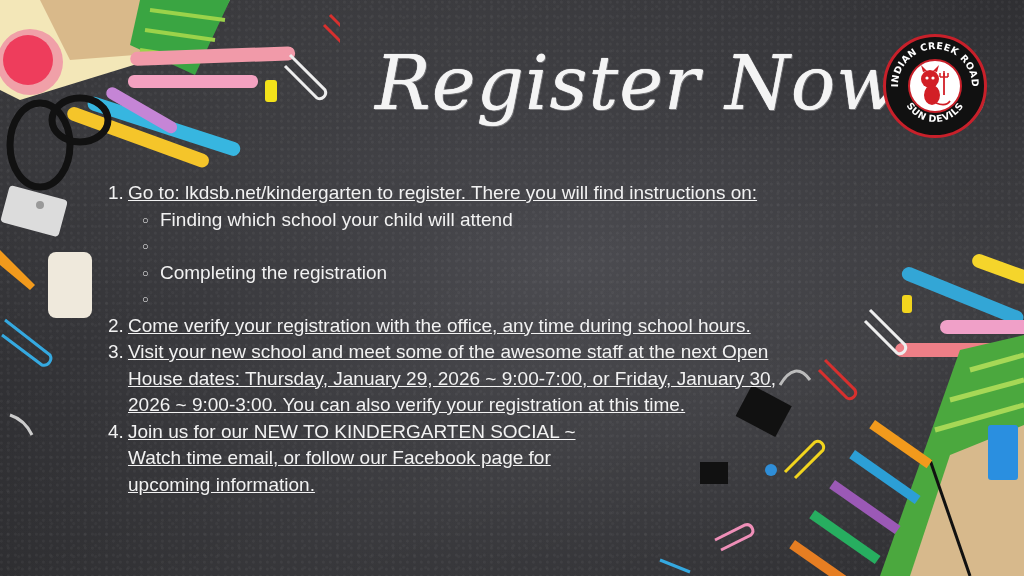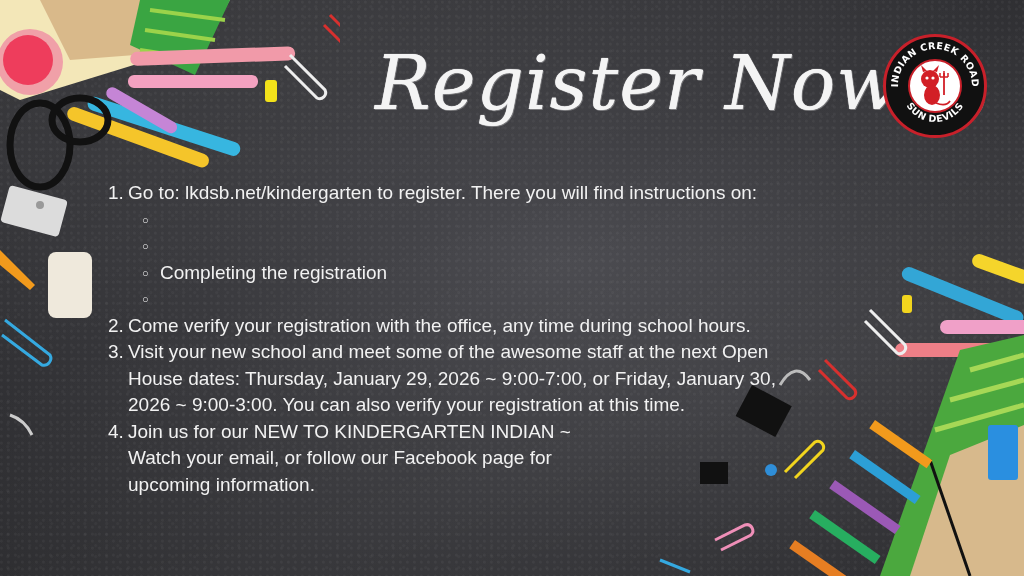--- a/index.html
+++ b/index.html
@@ -20,21 +20,21 @@
     font-family: "DejaVu Serif", serif; font-style:italic;
     font-size:74px; color:#f4f4f4; letter-spacing:1px;
     text-shadow: 0 0 1px #fff, 1px 1px 0 rgba(255,255,255,0.25);
   }
   .content {
     position:absolute; left:108px; top:180px; width:740px;
     color:#f2f2f2; font-family:"Liberation Sans", sans-serif; font-size:19px; line-height:26.5px;
   }
   .item { display:flex; }
   .num { width:20px; flex:none; }
-  .txt { flex:1; }
+  .txt { flex:1;text-decoration:underline; }
   .sub { display:flex; margin-left:34px; }
   .bullet { width:18px; flex:none; font-size:11px; line-height:26.5px; }
   .logo {
     position:absolute; left:883px; top:34px; width:104px; height:104px; border-radius:50%;
     background:#111; border:3px solid #c8202a; box-sizing:border-box;
   }
   .logo-inner {
     position:absolute; left:22px; top:22px; width:54px; height:54px; border-radius:50%;
     background:#fff; border:2px solid #c8202a; box-sizing:border-box;
   }
@@ -141,20 +141,21 @@
   </div>
 </div>
 
 <div class="content">
   <div class="item">
     <span class="num">1.</span>
     <span class="txt">Go to: lkdsb.net/kindergarten to register. There you will find instructions on:</span>
   </div>
   <div class="sub">
     <span class="bullet">○</span>
+    <span>Finding which school your child will attend</span>
   </div>
   <div class="sub">
     <span class="bullet">○</span>
   </div>
   <div class="sub">
     <span class="bullet">○</span>
     <span>Completing the registration</span>
   </div>
   <div class="sub">
     <span class="bullet">○</span>
@@ -162,15 +163,15 @@
   <div class="item">
     <span class="num">2.</span>
     <span class="txt">Come verify your registration with the office, any time during school hours.</span>
   </div>
   <div class="item" style="width:672px">
     <span class="num">3.</span>
     <span class="txt">Visit your new school and meet some of the awesome staff at the next Open House dates: Thursday, January 29, 2026 ~ 9:00-7:00, or Friday, January 30, 2026 ~ 9:00-3:00. You can also verify your registration at this time.</span>
   </div>
   <div class="item" style="width:500px">
     <span class="num">4.</span>
-    <span class="txt">Join us for our NEW TO KINDERGARTEN INDIAN ~ Watch your email, or follow our Facebook page for upcoming information.</span>
+    <span class="txt">Join us for our NEW TO KINDERGARTEN SOCIAL ~ Watch time email, or follow our Facebook page for upcoming information.</span>
   </div>
 </div>
 
 </body></html>

